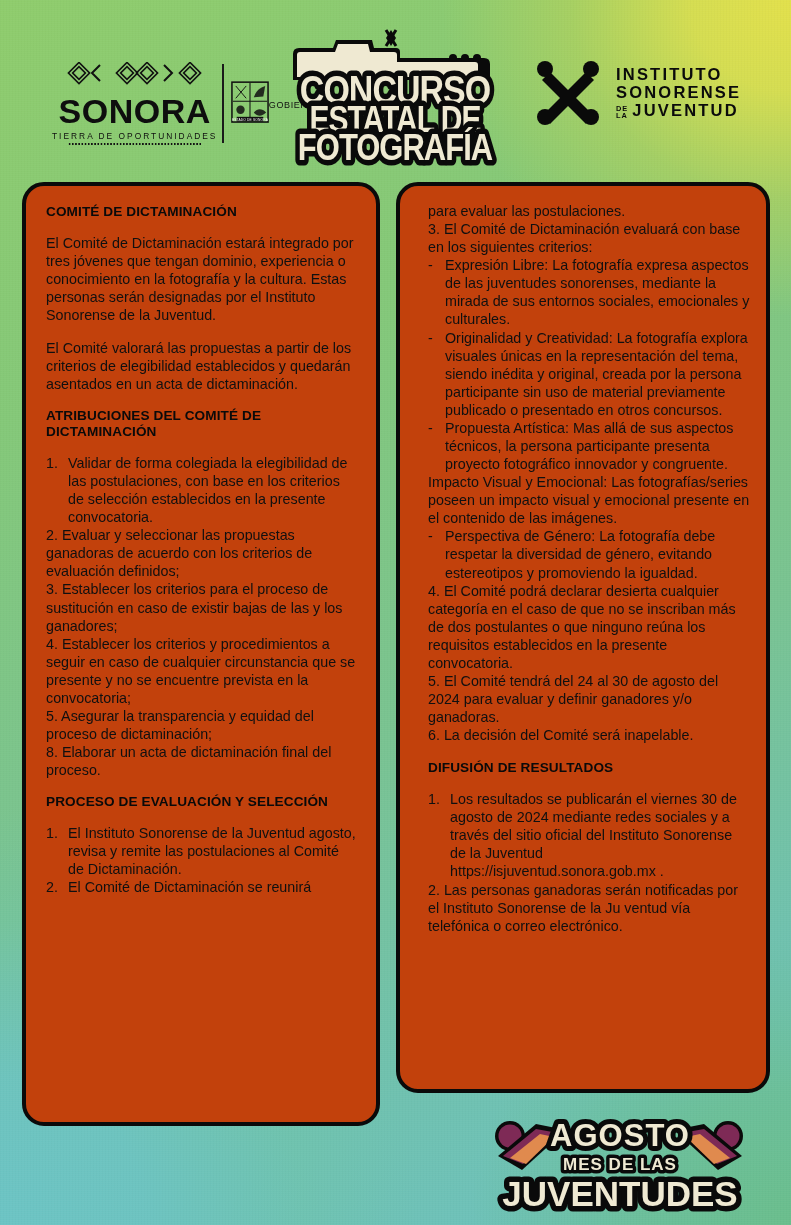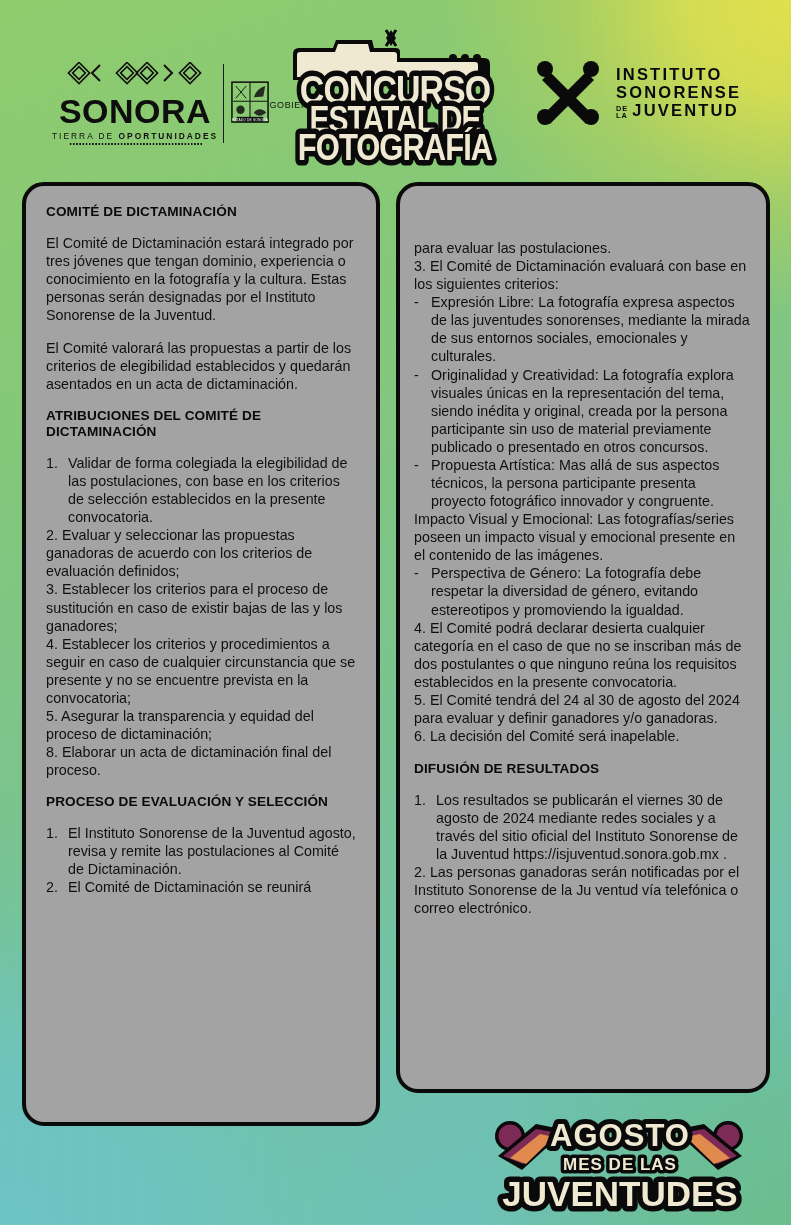--- a/index.html
+++ b/index.html
@@ -74,21 +74,21 @@
     line-height: 1;
     color: #0E0E0E;
   }
   .sonora-tag {
     margin-top: 3px;
     font-size: 8.4px;
     letter-spacing: 2.0px;
     color: #0E0E0E;
     white-space: nowrap;
   }
-  .sonora-tag b { font-weight: 700; }
+  .sonora-tag b { font-weight: 400; }
   .sonora-dots {
     margin-top: 2px;
     width: 133px; height: 2px;
     background-image: radial-gradient(circle, #111 0 0.9px, transparent 1px);
     background-size: 3.2px 2px;
   }
   .lock-divider {
     width: 1.4px;
     background: #1a1a1a;
     margin: 2px 2px 2px 0;
@@ -125,33 +125,33 @@
     letter-spacing: 2.2px;
     color: #0b0b0b;
   }
   .isj-l3 { display: flex; align-items: flex-end; gap: 4px; }
   .isj-de { font-size: 7.4px; font-weight: 700; line-height: 1.0; letter-spacing: 1px; color: #0b0b0b; text-align: left; }
   .isj-juv { font-weight: 700; font-size: 16.5px; letter-spacing: 2.2px; color: #0b0b0b; }
 
   
   .card {
     position: absolute;
-    background: #a3a3a3;
+    background: #c2410c;
     border: 4px solid #0A0A0A;
     border-radius: 22px;
     box-sizing: border-box;
     overflow: hidden;
   }
   #card-left  { left: 22px;  top: 182px; width: 358px; height: 944px; }
   #card-right { left: 396px; top: 182px; width: 374px; height: 911px; }
   .card-inner {
     padding: 18px 18px 10px 20px;
     box-sizing: border-box;
   }
-  #card-right .card-inner { padding: 16px 16px 10px 14px; margin-top: 37px; }
+  #card-right .card-inner { padding: 16px 16px 10px 28px; }
 
   h2.sec-title {
     font-size: 13.6px;
     font-weight: 700;
     color: #0A0A0A;
     margin: 0 0 14px 0;
     line-height: 1.16;
     letter-spacing: .1px;
   }
   #card-right h2.sec-title { margin-top: 16px; }

